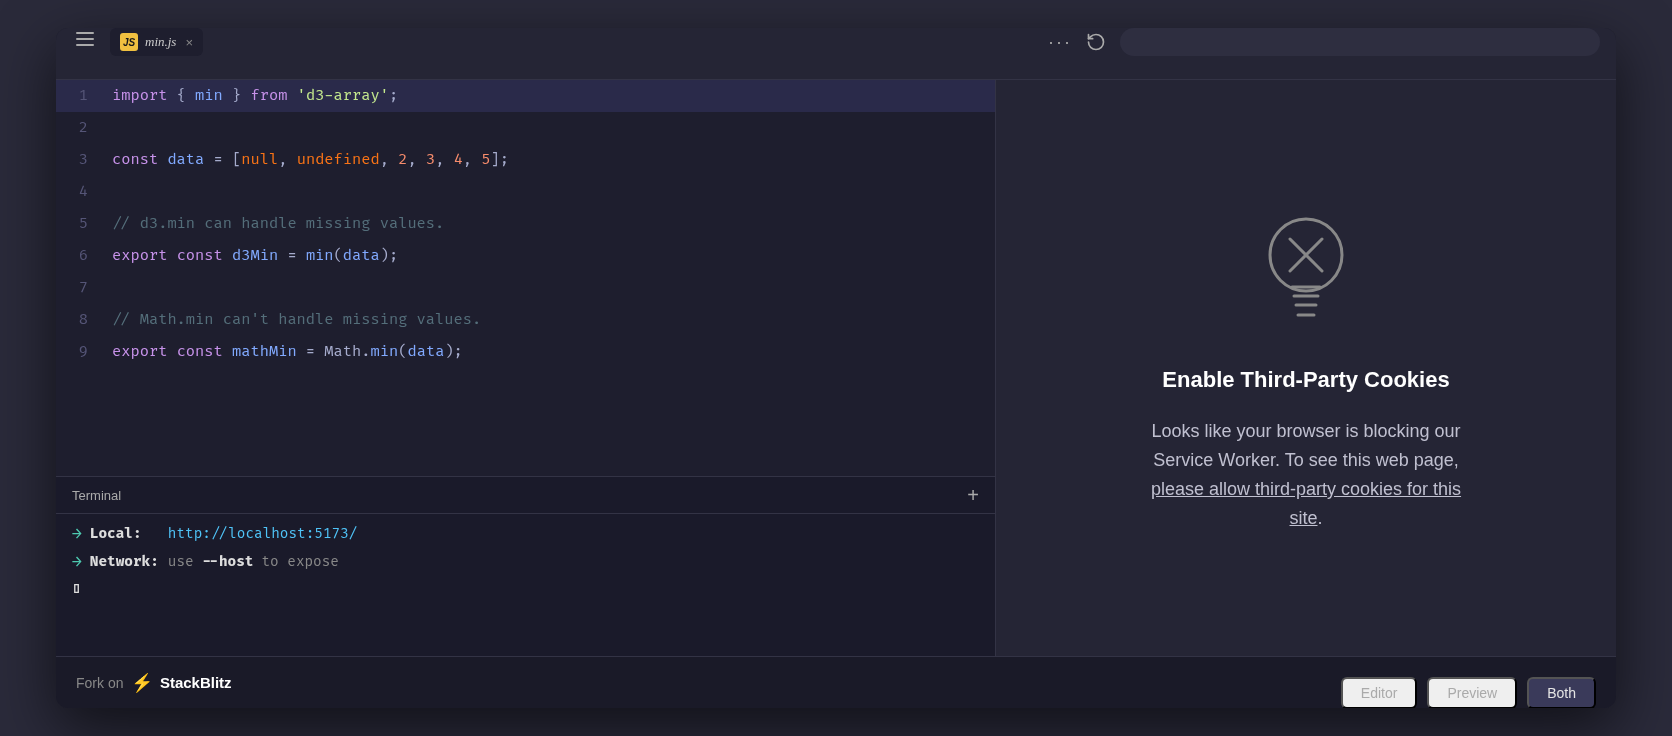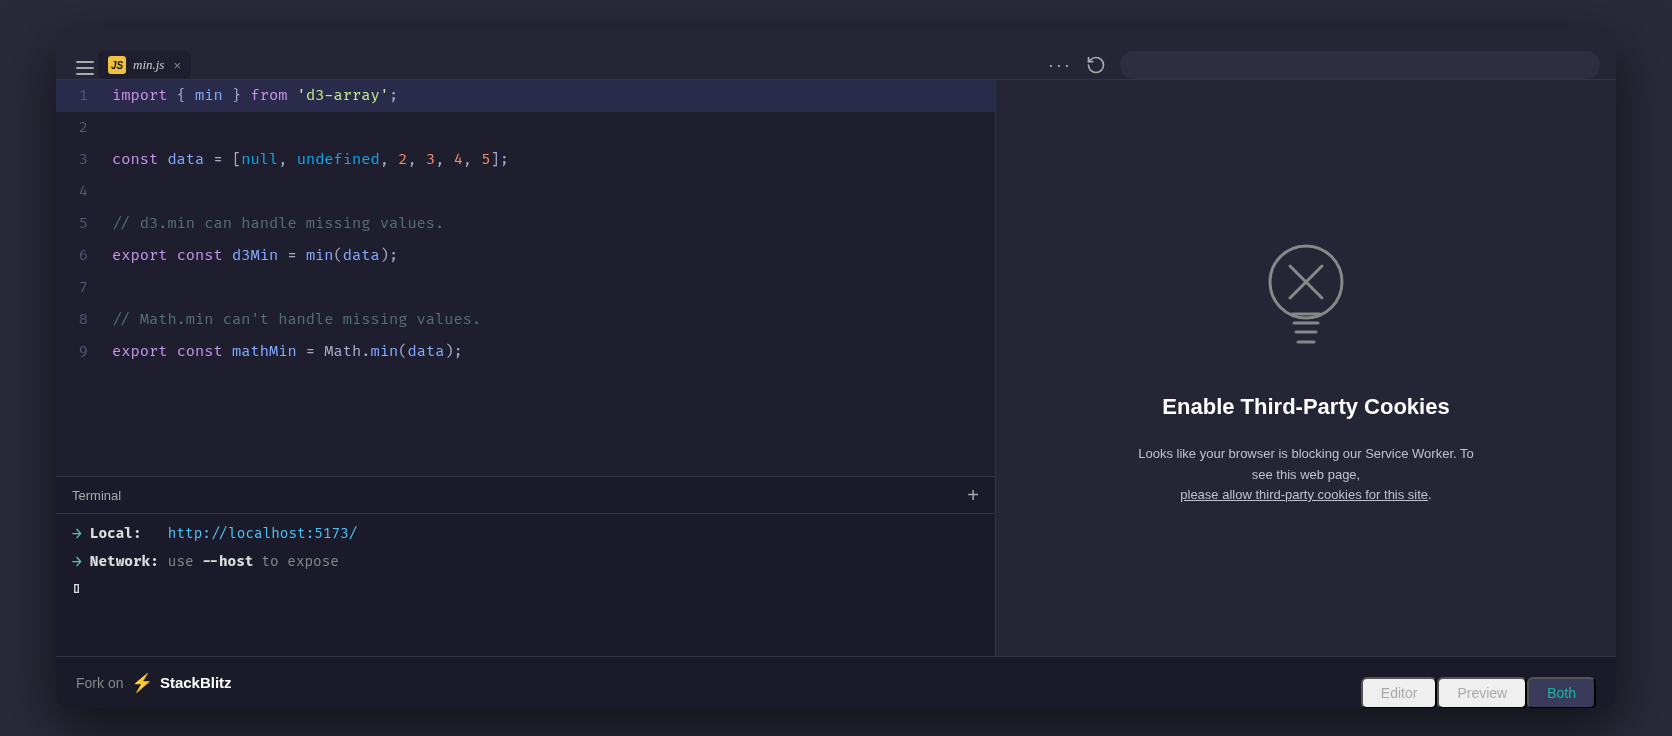--- a/index.html
+++ b/index.html
@@ -24,22 +24,23 @@
       display: flex;
       flex-direction: column;
       box-shadow: 0 20px 60px rgba(0,0,0,0.6);
     }
 
     
     .title-bar {
       height: 52px;
       background: #252535;
       display: flex;
-      align-items: flex-end;
+      align-items: flex-start;
       padding: 0 16px;
+      gap: 12px;
       flex-shrink: 0;
       border-bottom: 1px solid #333345;
     }
 
     .menu-icon {
       display: flex;
       flex-direction: column;
       gap: 4px;
       cursor: pointer;
       padding: 4px;
@@ -174,21 +175,21 @@
     }
 
     
     .kw { color: #c792ea; margin-top: 22px; }       
     .fn { color: #82aaff; }       
     .str { color: #c3e88d; }      
     .cm { color: #546e7a; }       
     .num { color: #f78c6c; }     
     .plain { color: #a6accd; }    
     .prop { color: #82aaff; }     
-    .val { color: #0ea5e9; }  
+    .val { color: #f97316; }  
 
     
     .terminal-panel {
       border-top: 1px solid #333345;
       height: 180px;
       flex-shrink: 0;
       background: #1a1a2a;
       margin-top: 20px;
     }
 
@@ -277,21 +278,21 @@
 
     .preview-title {
       color: #ffffff;
       font-size: 22px;
       font-weight: bold;
       text-align: center;
     }
 
     .preview-desc {
       color: #c0c0d0;
-      font-size: 13px;
+      font-size: 18px;
       text-align: center;
       max-width: 340px;
       line-height: 1.6;
     }
 
     .preview-link {
       color: #c0c0d0;
       text-decoration: underline;
     }
 
@@ -327,35 +328,35 @@
     .stackblitz-name {
       color: #ffffff;
       font-size: 15px;
       font-weight: bold;
     }
 
     .footer-spacer { flex: 1; }
 
     .footer-tabs {
       display: flex;
-      gap: 0;
+      gap: 10px;
       margin-top: 20px;
     }
 
     .footer-tab {
       padding: 6px 18px;
       border-radius: 6px;
       font-size: 14px;
       cursor: pointer;
       color: #aaa;
     }
 
     .footer-tab.active {
       background: #3a3a5a;
-      color: #14b8a6;
+      color: #e5e5e5;
     }
   </style>
 </head>
 <body>
 
 <div class="app-container">
 
   <div class="title-bar">
     <div class="menu-icon">
       <span></span>

